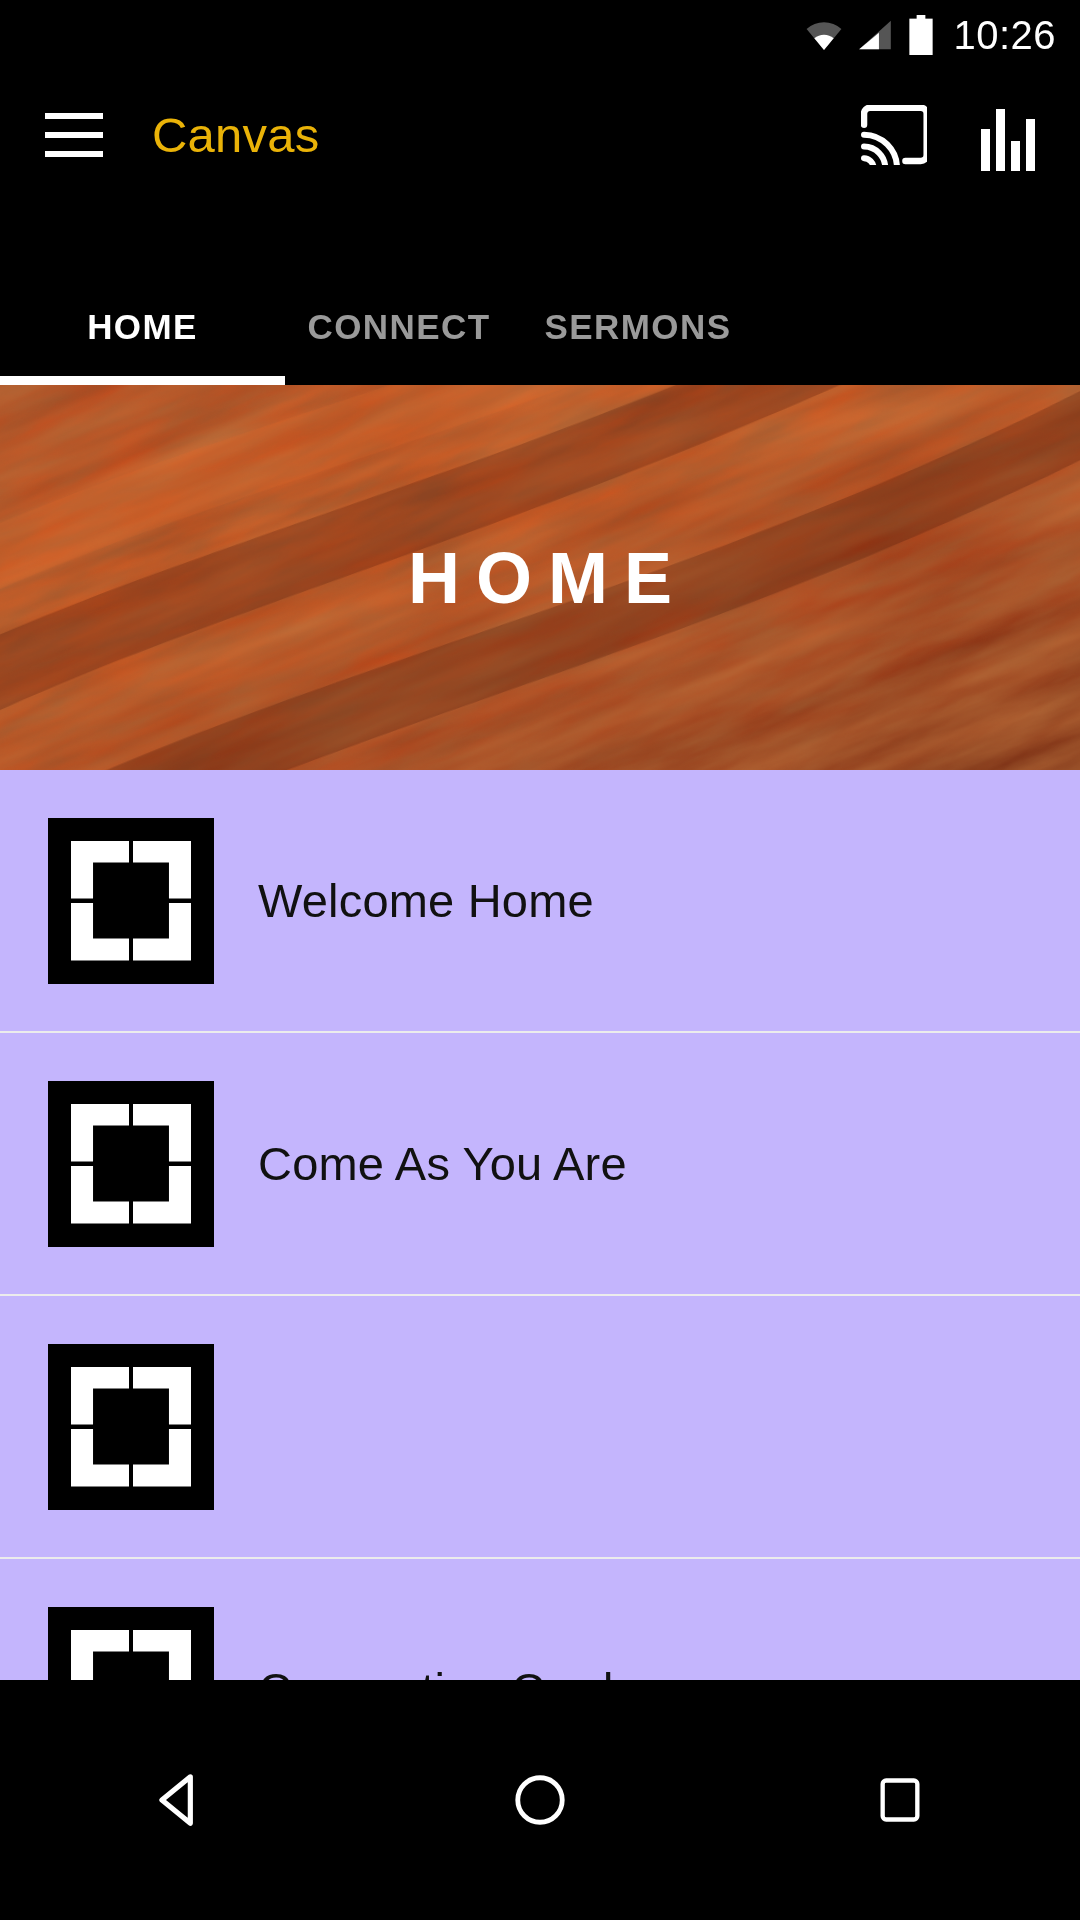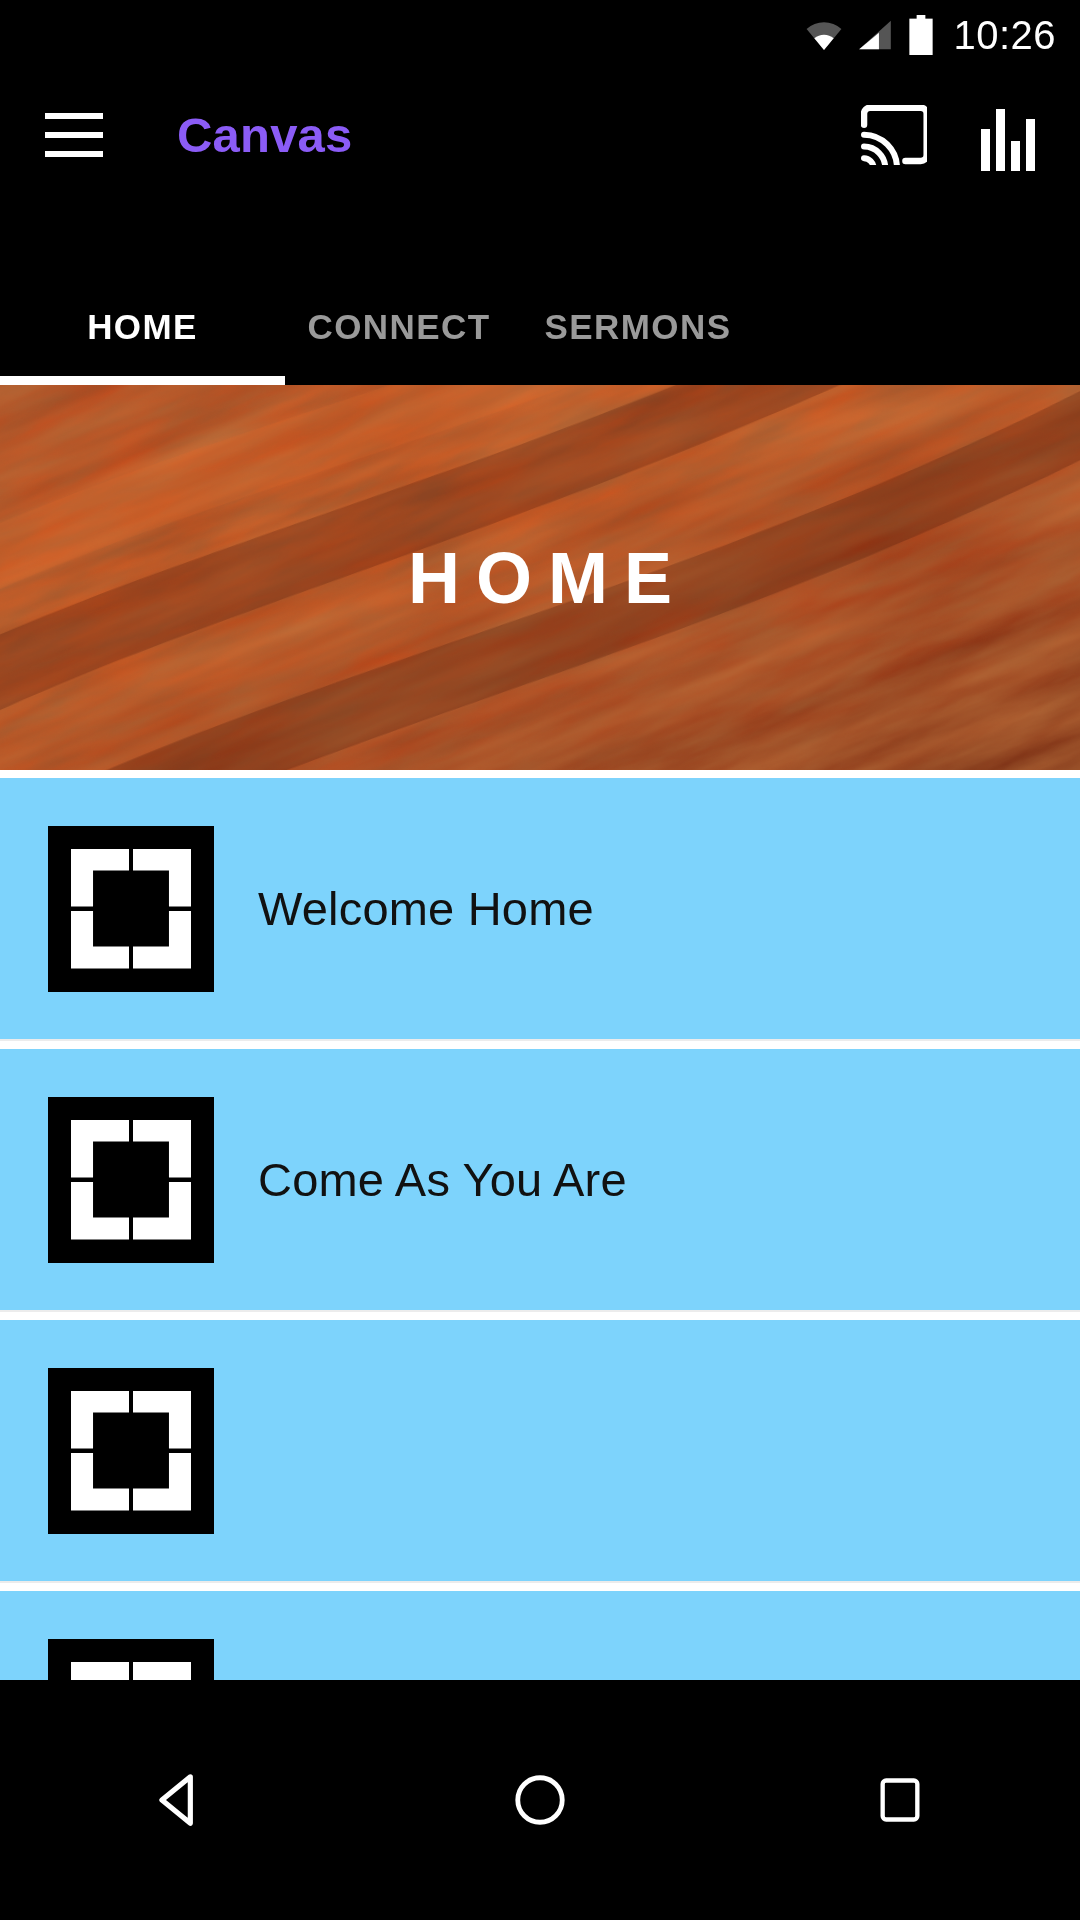--- a/index.html
+++ b/index.html
@@ -28,21 +28,21 @@
   #toolbar {
     position:absolute; left:0; top:70px; width:1080px; height:130px;
     background:#000000; display:flex; align-items:center;
   }
   #hamburger-btn {
     width:58px; height:44px; margin-left:45px;
     display:flex; flex-direction:column; justify-content:space-between;
   }
   #hamburger-btn span { display:block; width:100%; height:6px; background:#fff; }
   #app-title {
-    color:#8b5cf6; font-size:49px; margin-left:74px; font-weight:700;
+    color:#eab308; font-size:49px; margin-left:49px; font-weight:400;
     letter-spacing:0.2px; line-height:1;
   }
   .toolbar-spacer { flex:1; }
   #cast-btn { width:72px; height:72px; margin-right:44px; display:flex;align-items:center;justify-content:center;}
   #equalizer-btn { width:68px; height:72px; margin-right:38px; display:flex;align-items:flex-end;justify-content:center;gap:6px;}
   #equalizer-btn i { display:block; width:9px; background:#fff; }
 
   
   #tab-bar {
     position:absolute; left:0; top:200px; width:1080px; height:185px;
@@ -83,22 +83,21 @@
 
   
   #list {
     position:absolute; left:0; top:770px; width:1080px; height:910px;
     background:#ffffff; overflow:hidden;
   }
   .list-item {
     position:relative; height:263px; width:1080px;
     display:flex; align-items:center;
     border-bottom:2px solid #ececec;
-    background:#7dd3fc;
-    margin-top:8px;
+    background:#c4b5fd;
   }
   .item-icon {
     width:166px; height:166px; margin-left:48px;
     background:#000000; flex:0 0 166px;
     position:relative;
   }
   .item-icon i {
     position:absolute; width:58px; height:58px; background:#ffffff;
   }
   .item-icon i.tl { left:23px;  top:23px;  clip-path:polygon(0 0,100% 0,100% 38%,38% 38%,38% 100%,0 100%); }

